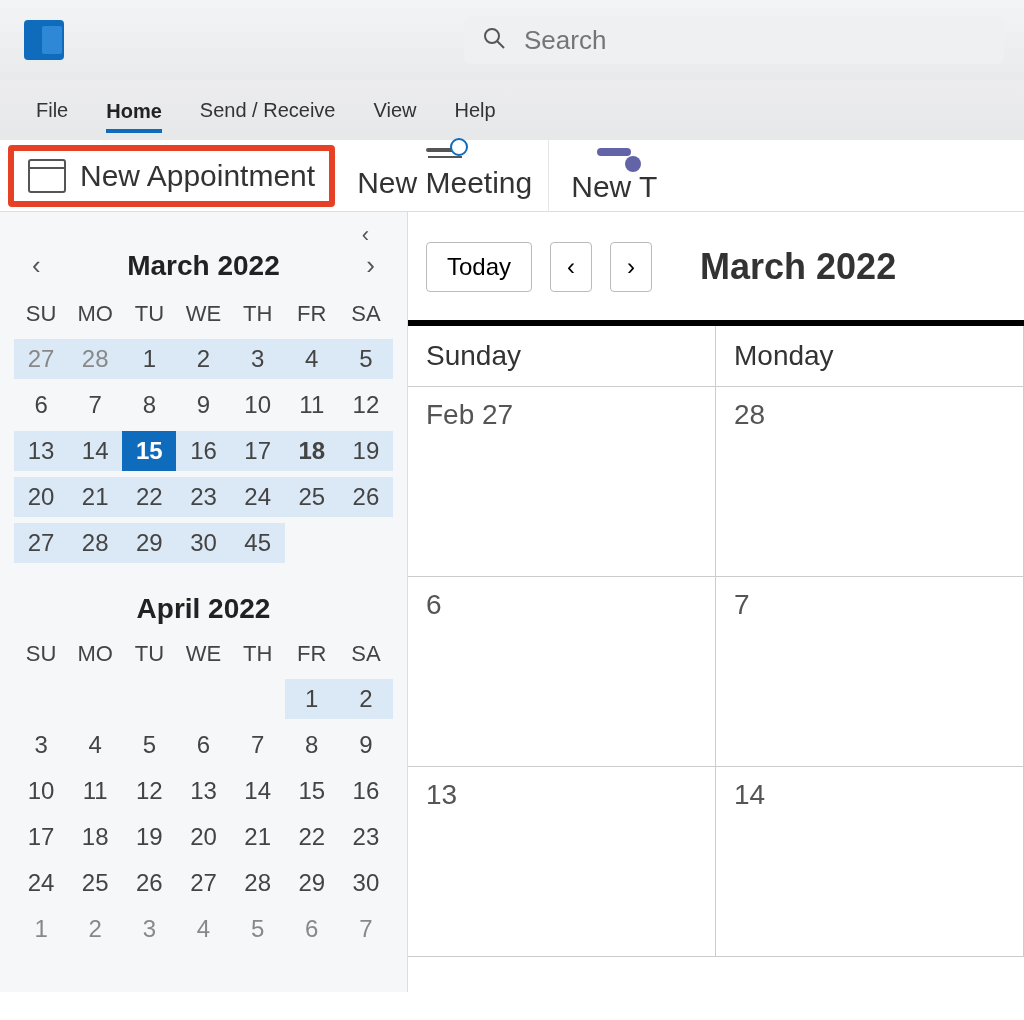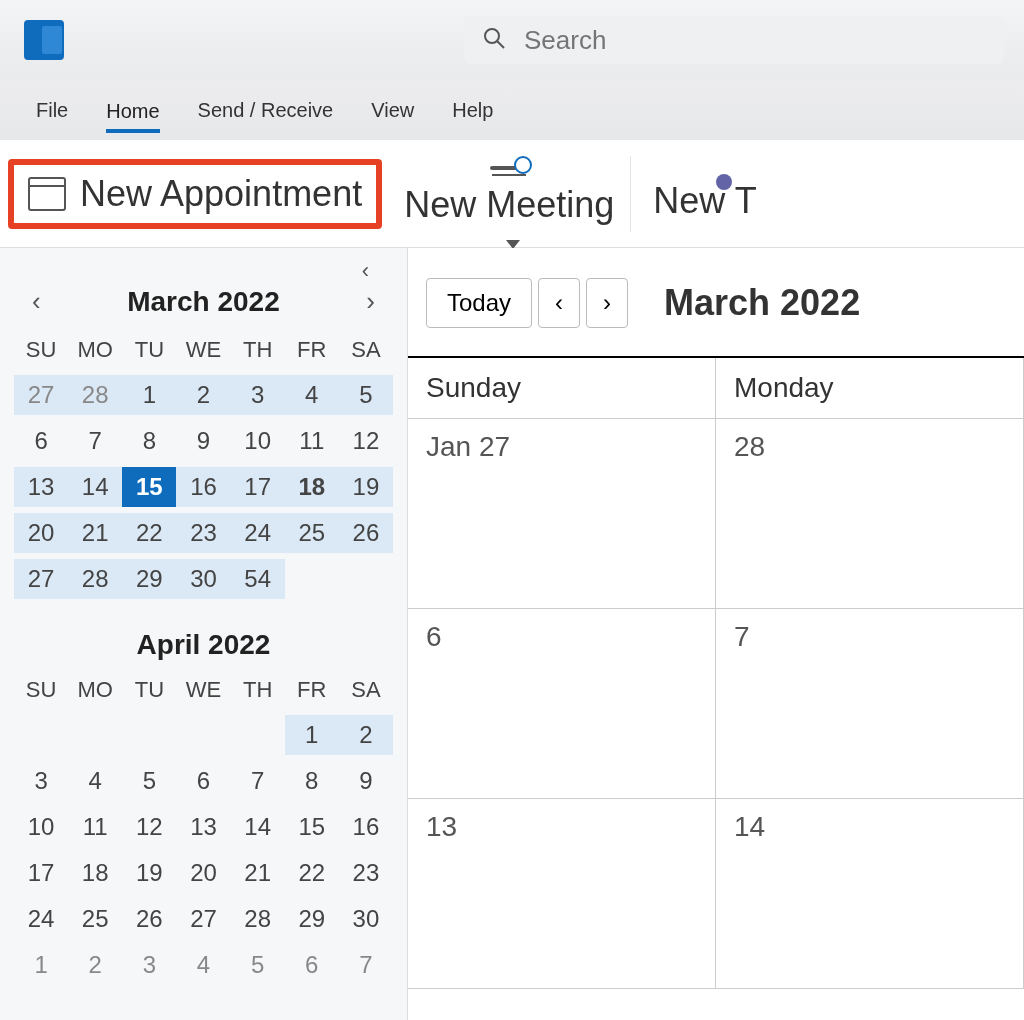--- a/index.html
+++ b/index.html
@@ -58,36 +58,36 @@
     background: linear-gradient(#ececee, #e7e8ea);
     display: flex;
     align-items: center;
     gap: 38px;
     padding: 0 36px;
     font-size: 20px;
     color: #333;
   }
   .menu-item { cursor: pointer; padding: 6px 0; }
   .menu-item.active {
-    font-weight: 400;
+    font-weight: 700;
     border-bottom: 4px solid #0f6cbd;
     color: #222;
     margin-top: 6px;
   }
 
   
   .ribbon {
-    height: 108px;
+    height: 72px;
     background: #fff;
     border-bottom: 1px solid #ddd;
     display: flex;
     align-items: center;
     padding: 0 8px;
     gap: 6px;
-    font-size: 36px;
+    font-size: 30px;
     color: #333;
   }
   .ribbon-group {
     display: flex; align-items: center; gap: 14px;
     padding: 10px 16px;
     border-right: 1px solid #e5e5e5;
     height: 76px;
     flex-direction: column;
   }
   .ribbon-group:last-child { border-right: none; }
@@ -175,37 +175,37 @@
     font-size: 24px; color: #444; padding: 6px 0;
     cursor: pointer;
   }
   .daycell.shaded { background: #dbe8f5; }
   .daycell.selected { background: #0f6cbd; color: #fff; font-weight: 600; }
   .daycell.bold { font-weight: 700; }
   .daycell.muted { color: #888; }
 
   
   .calhead {
-    display: flex; align-items: center; gap: 6px;
+    display: flex; align-items: center; gap: 18px;
     padding: 30px 18px 28px 18px;
   }
   .btn {
     border: 1px solid #bbb;
     background: #fff;
     border-radius: 4px;
     padding: 10px 20px;
     font-size: 24px;
     cursor: pointer;
   }
   .btn.icon-only { padding: 10px 16px; font-size: 24px; }
   .main-title {
     font-size: 36px; font-weight: 600; color: #333; margin-left: 30px;
   }
   .dayheaders {
-    display: flex; border-top: 2px solid #000000; border-bottom: 1px solid #ccc;
+    display: flex; border-top: 6px solid #000000; border-bottom: 1px solid #ccc;
   }
   .dayheader {
     flex: 1; padding: 14px 18px; font-size: 28px; color: #333;
     border-right: 1px solid #ccc;
   }
   .weekrow { display: flex; height: 190px; border-bottom: 1px solid #ccc; }
   .weekcell {
     flex: 1; padding: 12px 18px; border-right: 1px solid #ccc;
     font-size: 28px; color: #555;
   }
@@ -294,21 +294,21 @@
           <div class="daycell shaded">21</div>
           <div class="daycell shaded">22</div>
           <div class="daycell shaded">23</div>
           <div class="daycell shaded">24</div>
           <div class="daycell shaded">25</div>
           <div class="daycell shaded">26</div>
           <div class="daycell shaded">27</div>
           <div class="daycell shaded">28</div>
           <div class="daycell shaded">29</div>
           <div class="daycell shaded">30</div>
-          <div class="daycell shaded">54</div>
+          <div class="daycell shaded">45</div>
           <div class="daycell"></div>
           <div class="daycell"></div>
         </div>
     </div>
 
     <div class="minical">
       <div class="minical-header" style="justify-content:center">
         <span class="minical-title">April 2022</span>
       </div>
       <div class="minical-grid" id="minical2-grid">
@@ -371,21 +371,21 @@
       <button class="btn icon-only">‹</button>
       <button class="btn icon-only">›</button>
       <span class="main-title">March 2022</span>
     </div>
     <div class="dayheaders">
       <div class="dayheader">Sunday</div>
       <div class="dayheader">Monday</div>
     </div>
     <div id="weekrows">
         <div class="weekrow">
-          <div class="weekcell">Jan 27</div>
+          <div class="weekcell">Feb 27</div>
           <div class="weekcell">28</div>
         </div>
         <div class="weekrow">
           <div class="weekcell">6</div>
           <div class="weekcell">7</div>
         </div>
         <div class="weekrow">
           <div class="weekcell">13</div>
           <div class="weekcell">14</div>
         </div>

